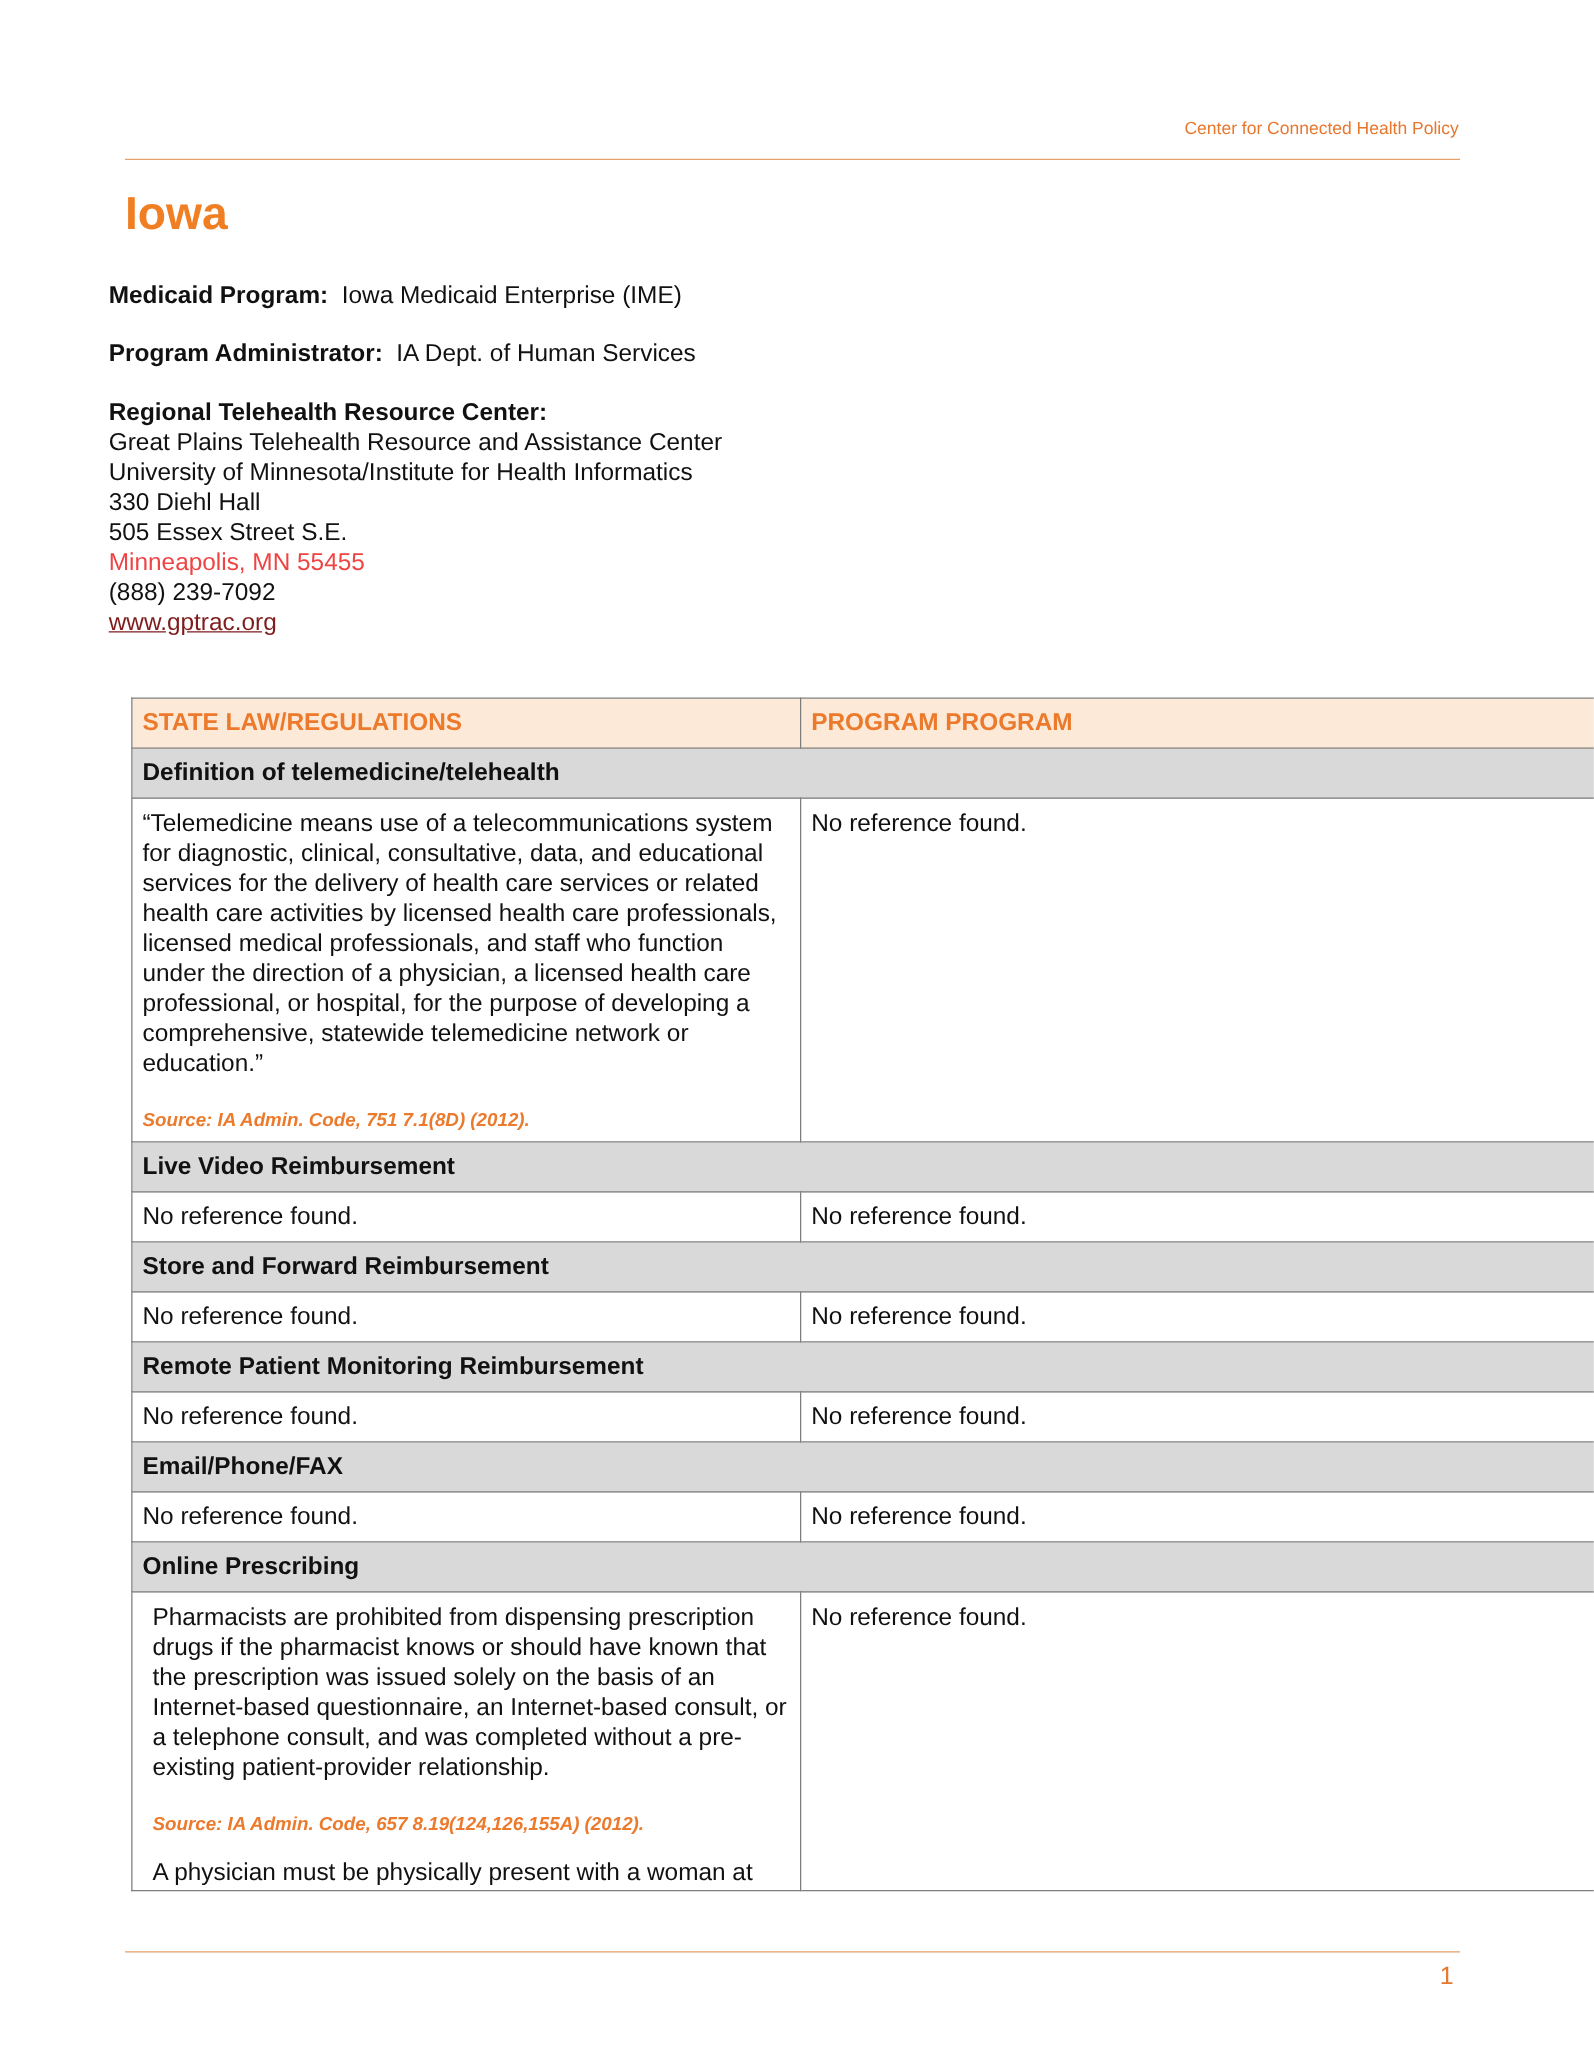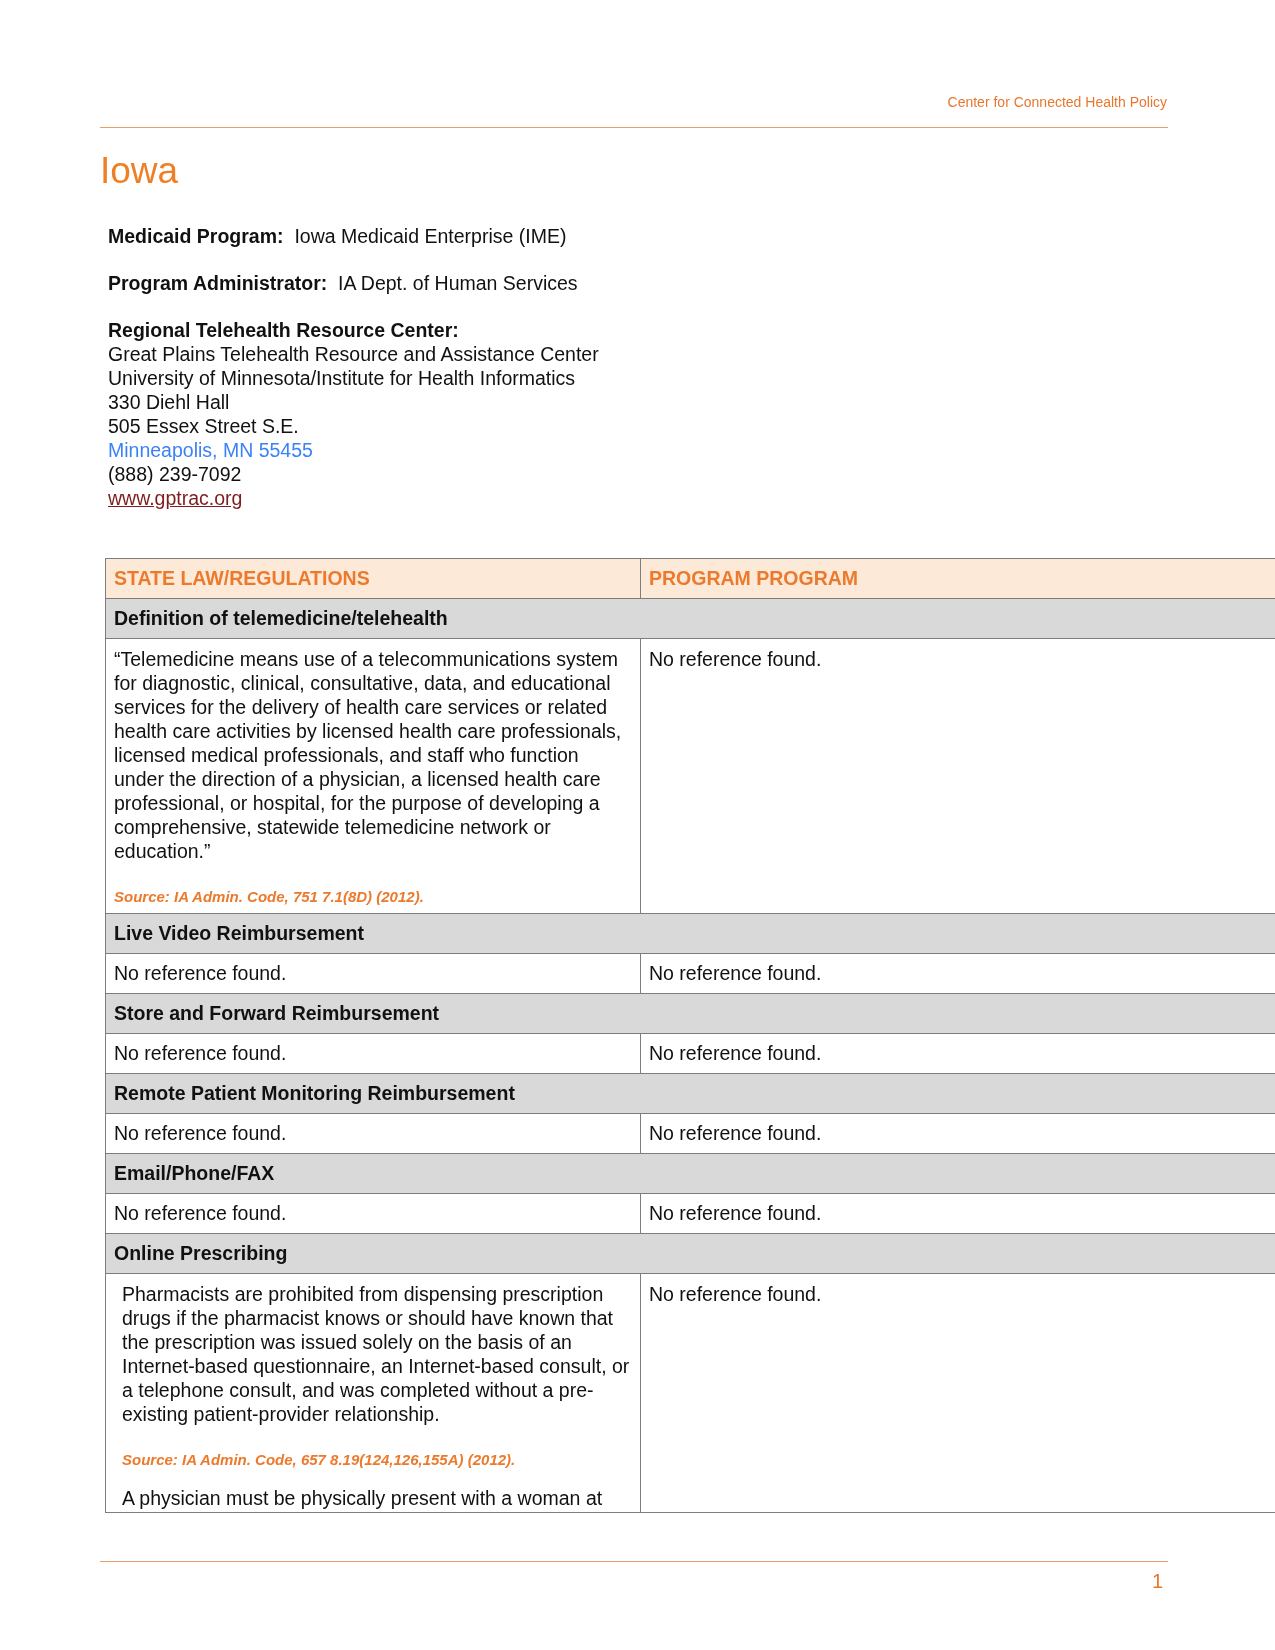--- a/index.html
+++ b/index.html
@@ -1,22 +1,22 @@
 <!DOCTYPE html>
 <html><head>
 <meta charset="utf-8">
 <style>
   html, body { margin: 0; padding: 0; background: #ffffff; }
   body { width: 1275px; height: 1650px; position: relative; overflow: hidden;
          font-family: "Liberation Sans", sans-serif; color: #111111; }
   .header-org { position: absolute; right: 108px; top: 94px; font-size: 14px; color: #e8772e; }
   .header-rule { position: absolute; left: 100px; width: 1068px; top: 127px; height: 0; border-top: 1.5px solid #e8a06a; }
-  .state-title { position: absolute; left: 100px; top: 150px; font-size: 37px; font-weight: normal; color: #f07f24; }
-  .info { position: absolute; left: 108px; font-size: 19.5px; line-height: 24px; }
-  .info .muted { color: #3b82f6; }
+  .state-title { position: absolute; left: 100px; top: 150px; font-size: 37px; font-weight: bold; color: #f07f24; }
+  .info { position: absolute; left: 87px; font-size: 19.5px; line-height: 24px; }
+  .info .muted { color: #ef4444; }
   .info a { color: #7f1d1d; text-decoration: underline; }
   .lbl { font-weight: bold; }
   table.main { position: absolute; left: 105px; top: 558px; width: 1206px; border-collapse: collapse; table-layout: fixed; }
   table.main td { border: 1.5px solid #7d7d7d; vertical-align: top; font-size: 19.5px; line-height: 24px; padding: 8px 8px 8px 8px; }
   .col-left { width: 535px; }
   tr.hdr td { background: #fde9d8; color: #ec7a2c; font-weight: bold; height: 22px; padding-top: 7px; padding-bottom: 8px; }
   tr.cat td { background: #d9d9d9; font-weight: bold; height: 22px; padding-top: 7px; padding-bottom: 8px; }
   tr.plain td { height: 22px; padding-top: 7px; padding-bottom: 8px; }
   .src { color: #ec7a2c; font-style: italic; font-weight: bold; font-size: 15px; margin-top: 22px; margin-bottom: 0; }
   .ind { padding-left: 8px; }

